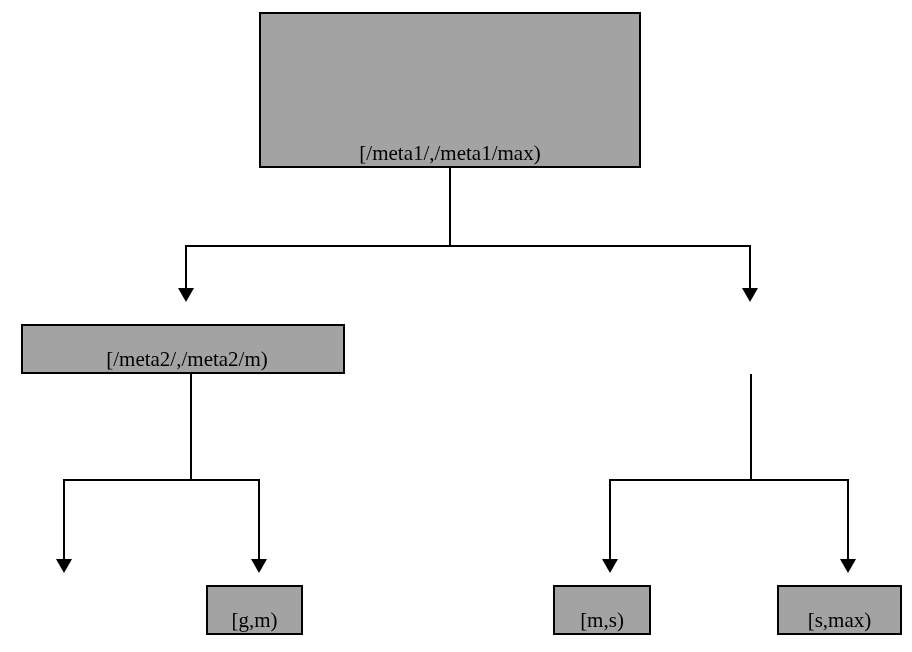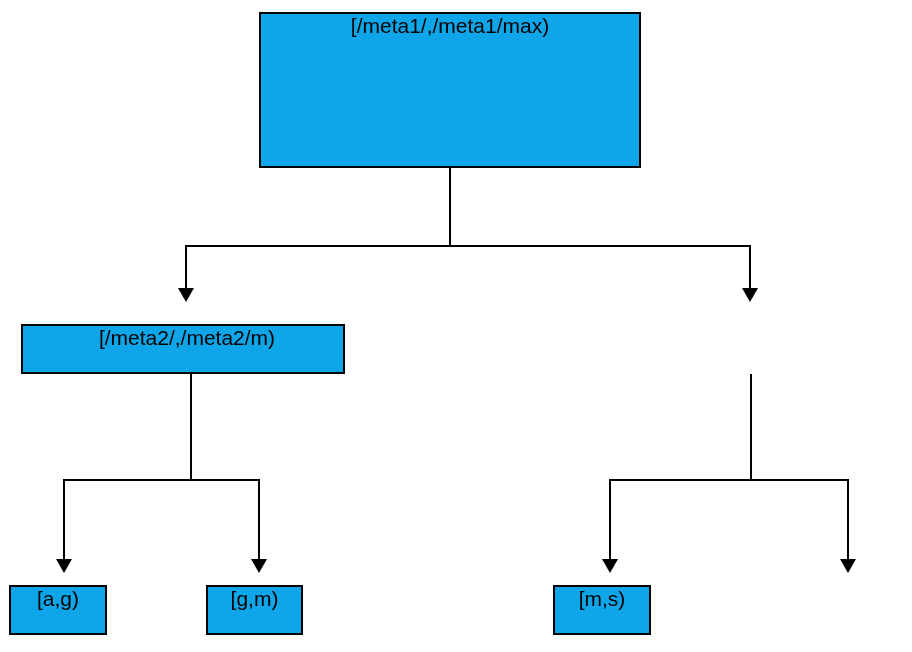--- a/index.html
+++ b/index.html
@@ -14,26 +14,26 @@
     height: 652px;
     background: #ffffff;
     overflow: hidden;
     font-family: "DejaVu Sans Mono", "Liberation Mono", monospace;
   }
   
   .node {
     position: absolute;
     box-sizing: border-box;
     border: 2px solid #000000;
-    background: #0ea5e9;
+    background: #a3a3a3;
     display: flex;
-    align-items: flex-start;
+    align-items: flex-end;
     justify-content: center;
     color: #000000;
-    font-family: Liberation Sans, sans-serif;
+    font-family: Liberation Serif, serif;
     white-space: pre;
     letter-spacing: 0px;
   }
   .node-root {
     left: 259px;
     top: 12px;
     width: 382px;
     height: 156px;
     font-size: 21px;
   }
@@ -102,26 +102,26 @@
   <div class="edge-v" style="left:258px; top:479px; height:80px;"></div>
   <div class="arrowhead" style="left:251px; top:559px;"></div>
 
   <div class="edge-v" style="left:750px; top:374px; height:107px;"></div>
   <div class="edge-h" style="left:609px; top:479px; width:239px;"></div>
   <div class="edge-v" style="left:609px; top:479px; height:80px;"></div>
   <div class="arrowhead" style="left:602px; top:559px;"></div>
   <div class="edge-v" style="left:847px; top:479px; height:80px;"></div>
   <div class="arrowhead" style="left:840px; top:559px;"></div>
 
-  <div class="node node-leaf leaf-ag">
-    <span>[a,g)</span>
-  </div>
 
   <div class="node node-leaf leaf-ms">
     <span>[m,s)</span>
   </div>
 
   <div class="node node-leaf leaf-gm">
     <span>[g,m)</span>
   </div>
 
+  <div class="node node-leaf leaf-smax">
+    <span>[s,max)</span>
+  </div>
 
 </div>
 
 </body></html>

